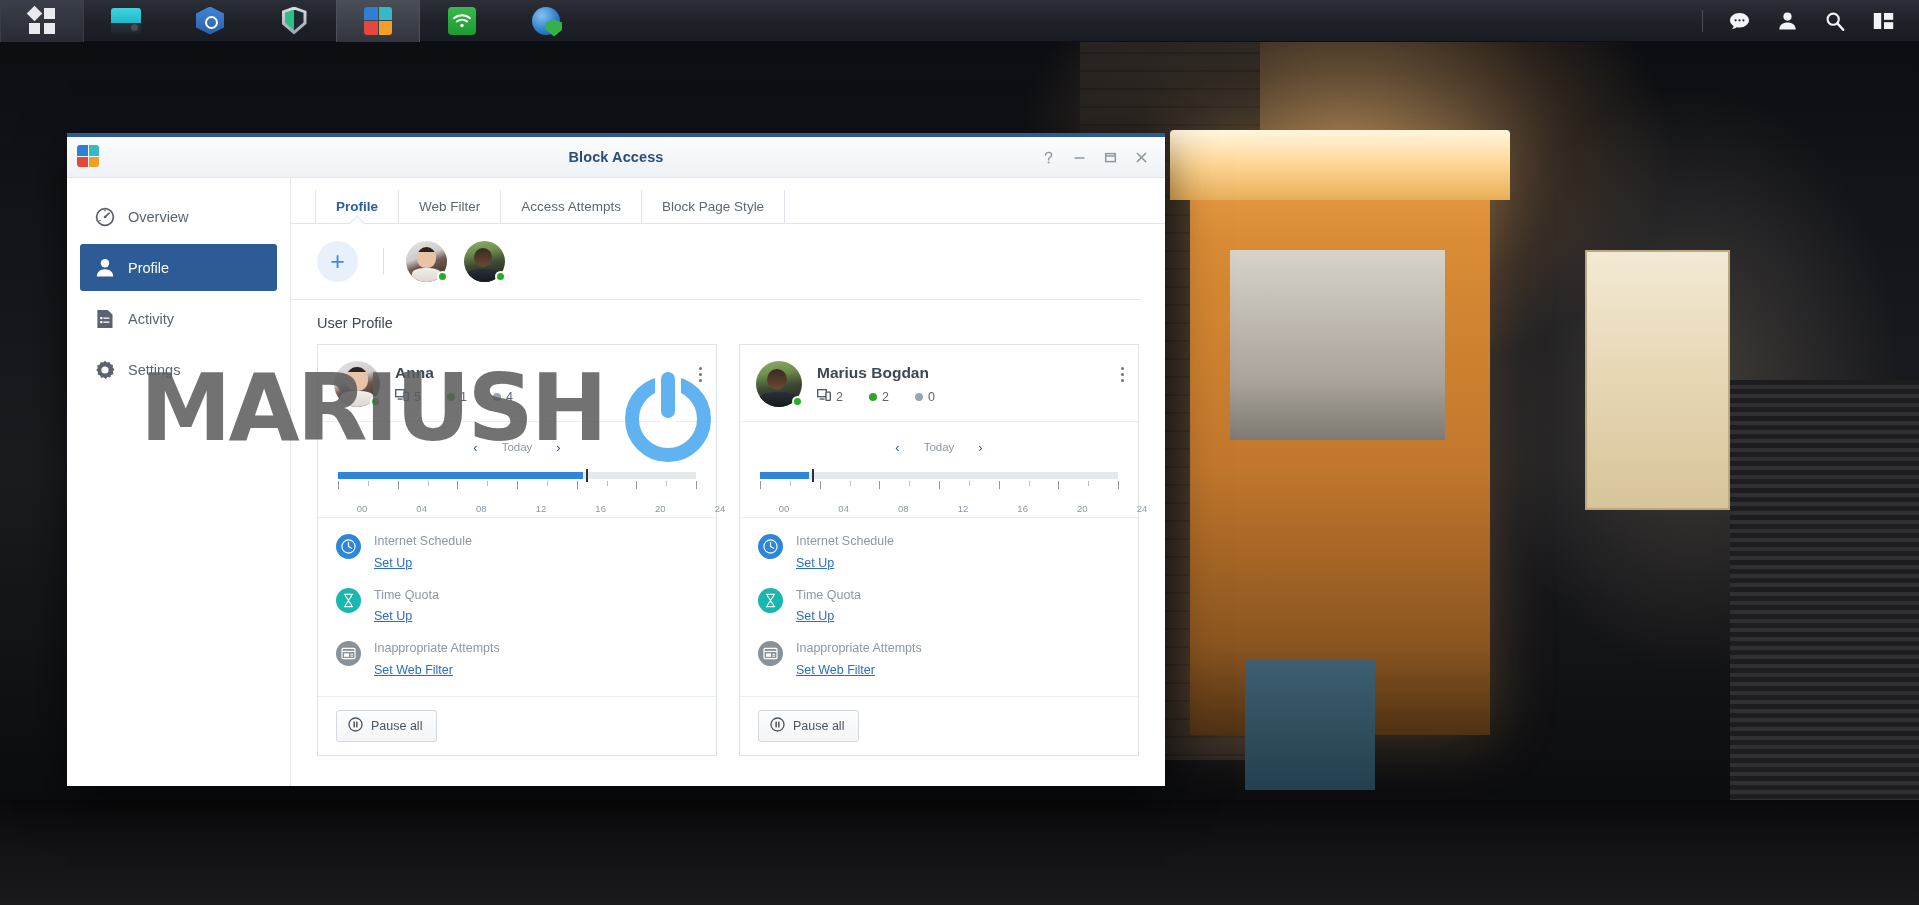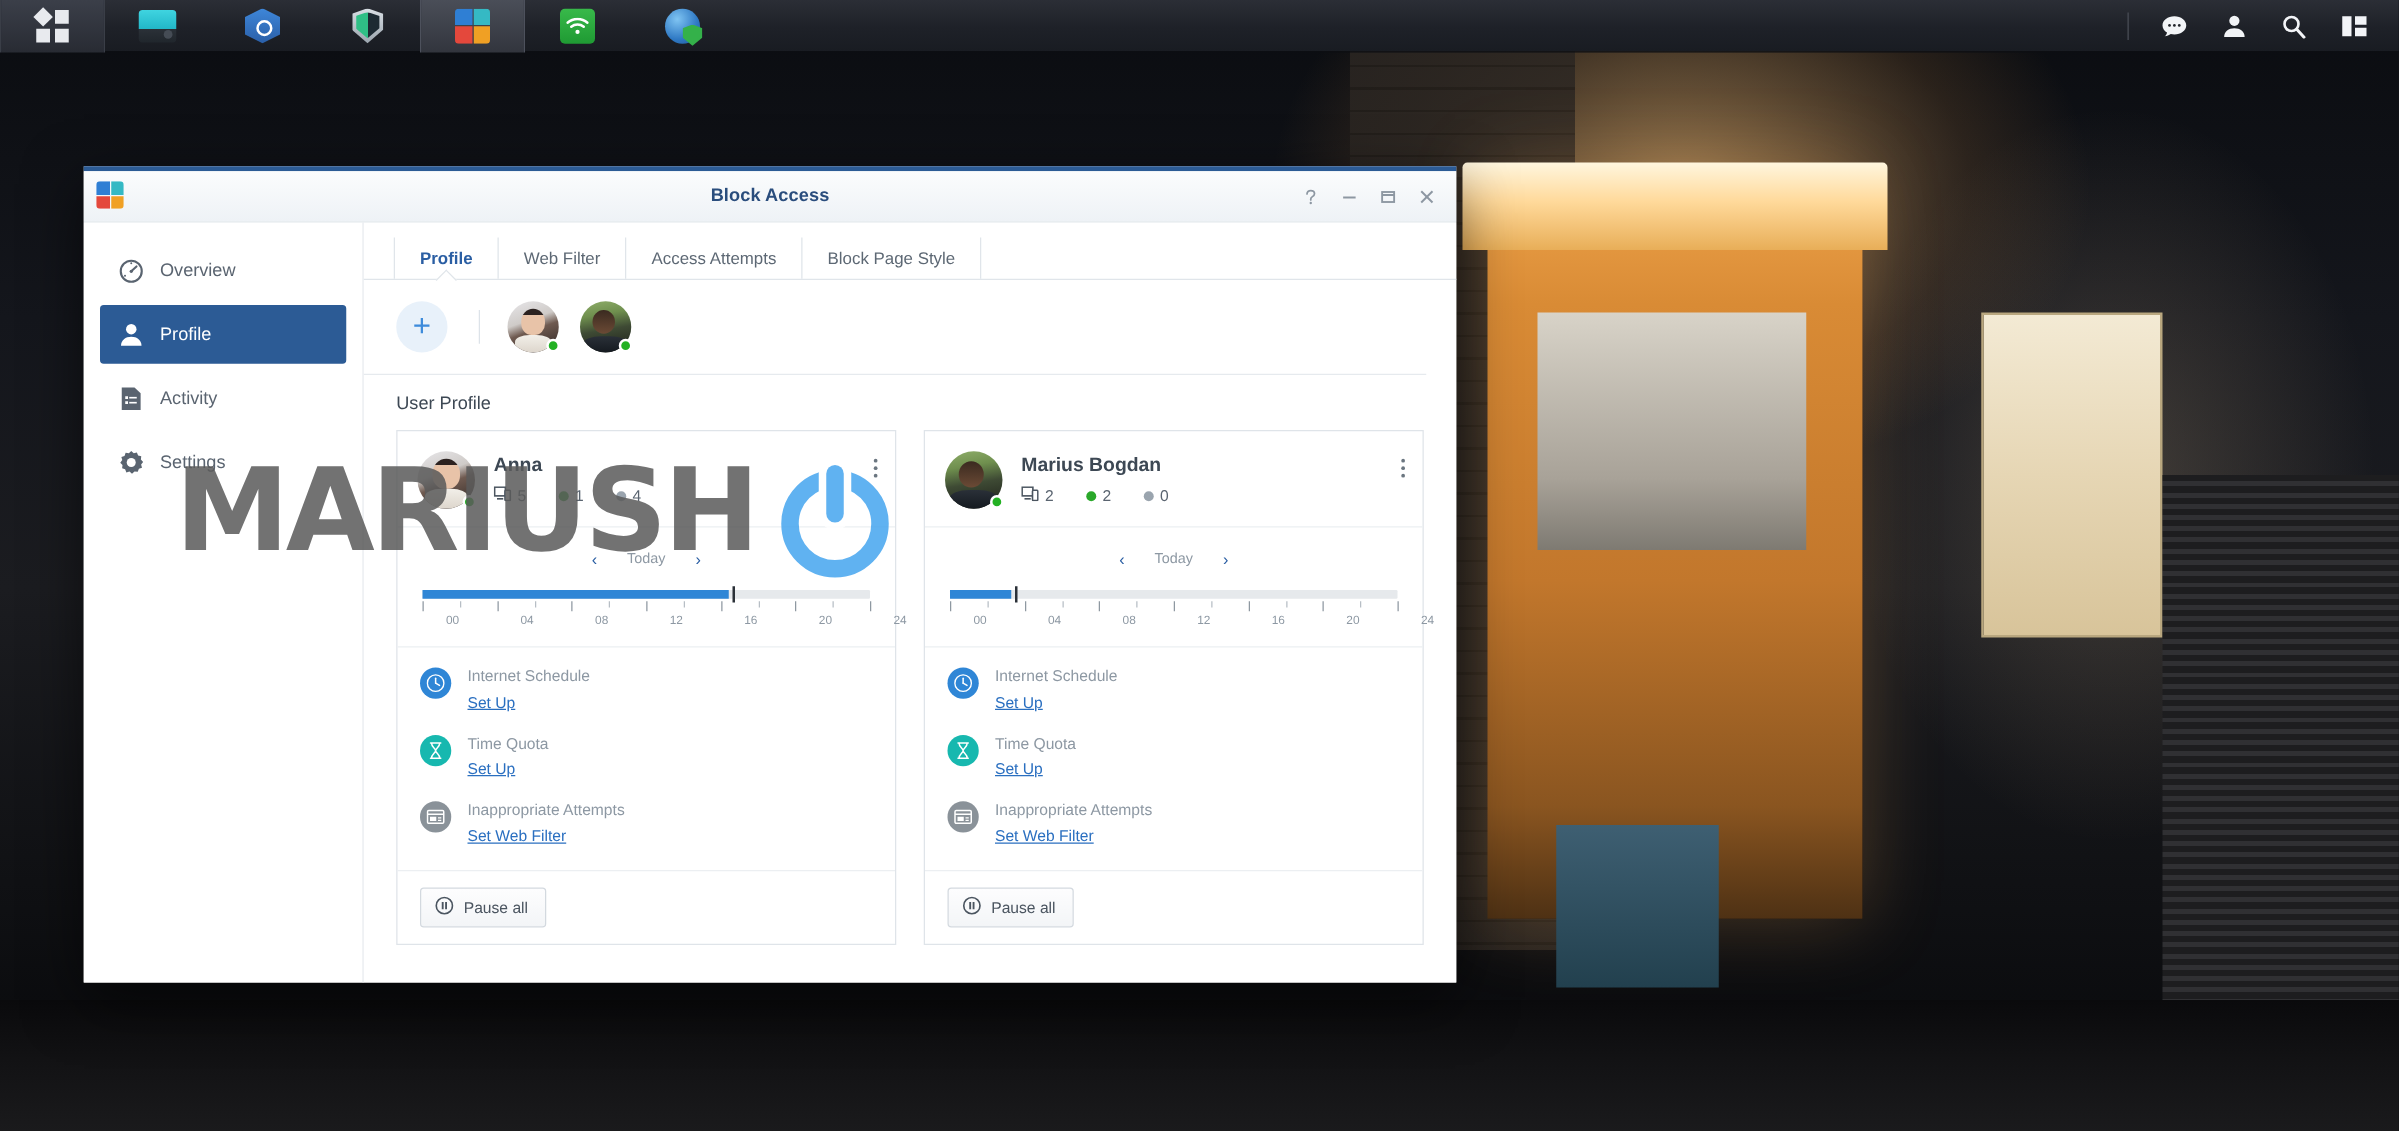--- a/index.html
+++ b/index.html
@@ -208,21 +208,21 @@
   .tl-nav { display: flex; align-items: center; justify-content: center; gap: 24px; font-size: 11.5px; color: #8d98a3; height: 22px; }
   .tl-arrow { color: #2a5ea3; font-size: 13px; }
   .tl-bar-wrap { position: relative; margin: 14px 2px 4px 2px; }
   .tl-track { height: 7px; background: #e6e9ec; border-radius: 1px; position: relative; }
   .tl-fill { position: absolute; top: 0; left: 0; height: 7px; background: #2f86d6; }
   .tl-now { position: absolute; top: -3px; width: 2px; height: 13px; background: #2b3138; }
   .tl-ticks { position: relative; height: 9px; margin-top: 2px; }
   .tl-ticks i { position: absolute; top: 0; width: 1px; height: 5px; background: #b7bec5; }
   .tl-ticks i.maj { height: 8px; background: #8e98a1; }
   .tl-labels { position: relative; height: 14px; margin-top: 1px; }
-  .tl-labels span { position: absolute; top: 0; transform: translateX(-50%); font-size: 9.5px; color: #8d98a3; padding-left: 48px; }
+  .tl-labels span { position: absolute; top: 12px; transform: translateX(-50%); font-size: 9.5px; color: #8d98a3; padding-left: 48px; }
 
   
   .qa-list { padding: 16px 18px 14px 18px; flex: 1; }
   .qa-row { display: flex; align-items: flex-start; gap: 13px; margin-bottom: 17px; }
   .qa-row:last-child { margin-bottom: 4px; }
   .qa-ico { width: 25px; height: 25px; border-radius: 50%; flex: none; display: flex; align-items: center; justify-content: center; }
   .qa-ico.blue { background: #2f86d6; }
   .qa-ico.teal { background: #17b8af; }
   .qa-ico.gray { background: #8a9299; }
   .qa-title { font-size: 12.5px; color: #8d98a3; line-height: 1.25; margin-bottom: 3px; }

